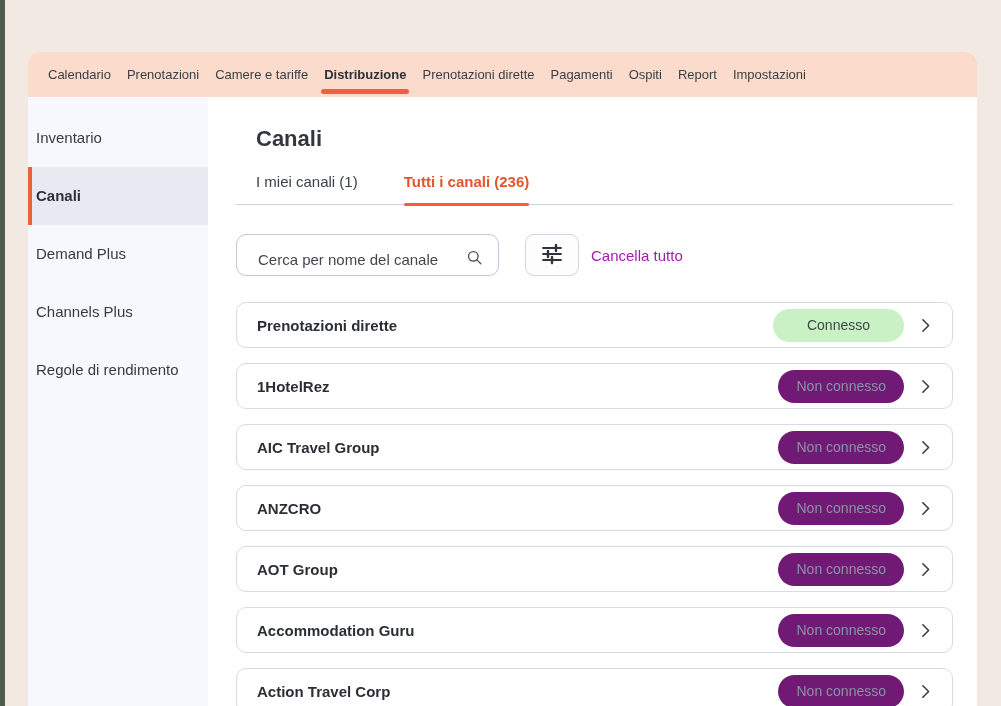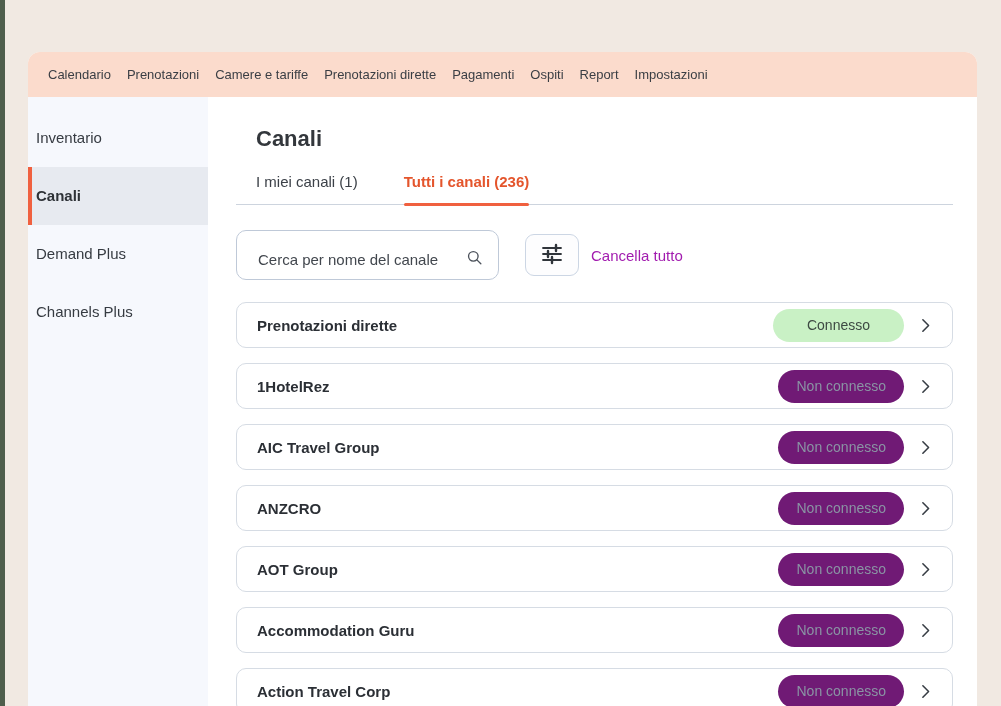--- a/index.html
+++ b/index.html
@@ -52,21 +52,21 @@
   .tab { position:relative; font-size:15px; padding-bottom:14px; color:#3c4148; cursor:pointer; }
   .tab.active { color:#e4552c;font-weight:bold; }
   .tab.active::after {
     content:""; position:absolute; left:0; right:0; bottom:-2px; height:3px;
     background:#f0603f; border-radius:3px;
   }
 
   
   .toolbar { display:flex; align-items:center; margin-top:29px; height:42px; }
   .search-box {
-    width:263px; height:50px; border:1px solid #bfc9d8; border-radius:10px; background:#fff;
+    width:263px; height:42px; border:1px solid #bfc9d8; border-radius:10px; background:#fff;
     display:flex; align-items:center; padding:8px 14px 0 19px;
   }
   .search-box input {
     flex:1; min-width:0; border:none; outline:none; background:transparent;
     font-family:inherit; font-size:15px; color:#3f444c;
   }
   .search-box input::placeholder { color:#42474e; opacity:1; }
   .filter-btn {
     margin-left:26px; width:54px; height:42px; border:1px solid #ccd6e4; border-radius:9px;
     background:#fdfdfe; display:flex; align-items:center; justify-content:center; cursor:pointer;
@@ -99,20 +99,24 @@
   <nav class="topnav">
       <div class="nav-item">
         <span>Calendario</span>
       </div>
       <div class="nav-item">
         <span>Prenotazioni</span>
       </div>
       <div class="nav-item">
         <span>Camere e tariffe</span>
       </div>
+      <div class="nav-item active">
+        <span>Distribuzione</span>
+        <span class="nav-underline"></span>
+      </div>
       <div class="nav-item">
         <span>Prenotazioni dirette</span>
       </div>
       <div class="nav-item">
         <span>Pagamenti</span>
       </div>
       <div class="nav-item">
         <span>Ospiti</span>
       </div>
       <div class="nav-item">
@@ -123,20 +127,21 @@
       </div>
     </nav>
 
   <div class="body-row">
 
     <aside class="sidebar">
         <div class="side-item">Inventario</div>
         <div class="side-item active">Canali</div>
         <div class="side-item">Demand Plus</div>
         <div class="side-item">Channels Plus</div>
+        <div class="side-item">Regole di rendimento</div>
       </aside>
 
     <main class="content">
 
       <h1 class="page-title">Canali</h1>
 
       <div class="tabs">
         <div class="tab">I miei canali (1)</div>
         <div class="tab active">Tutti i canali (236)</div>
       </div>

